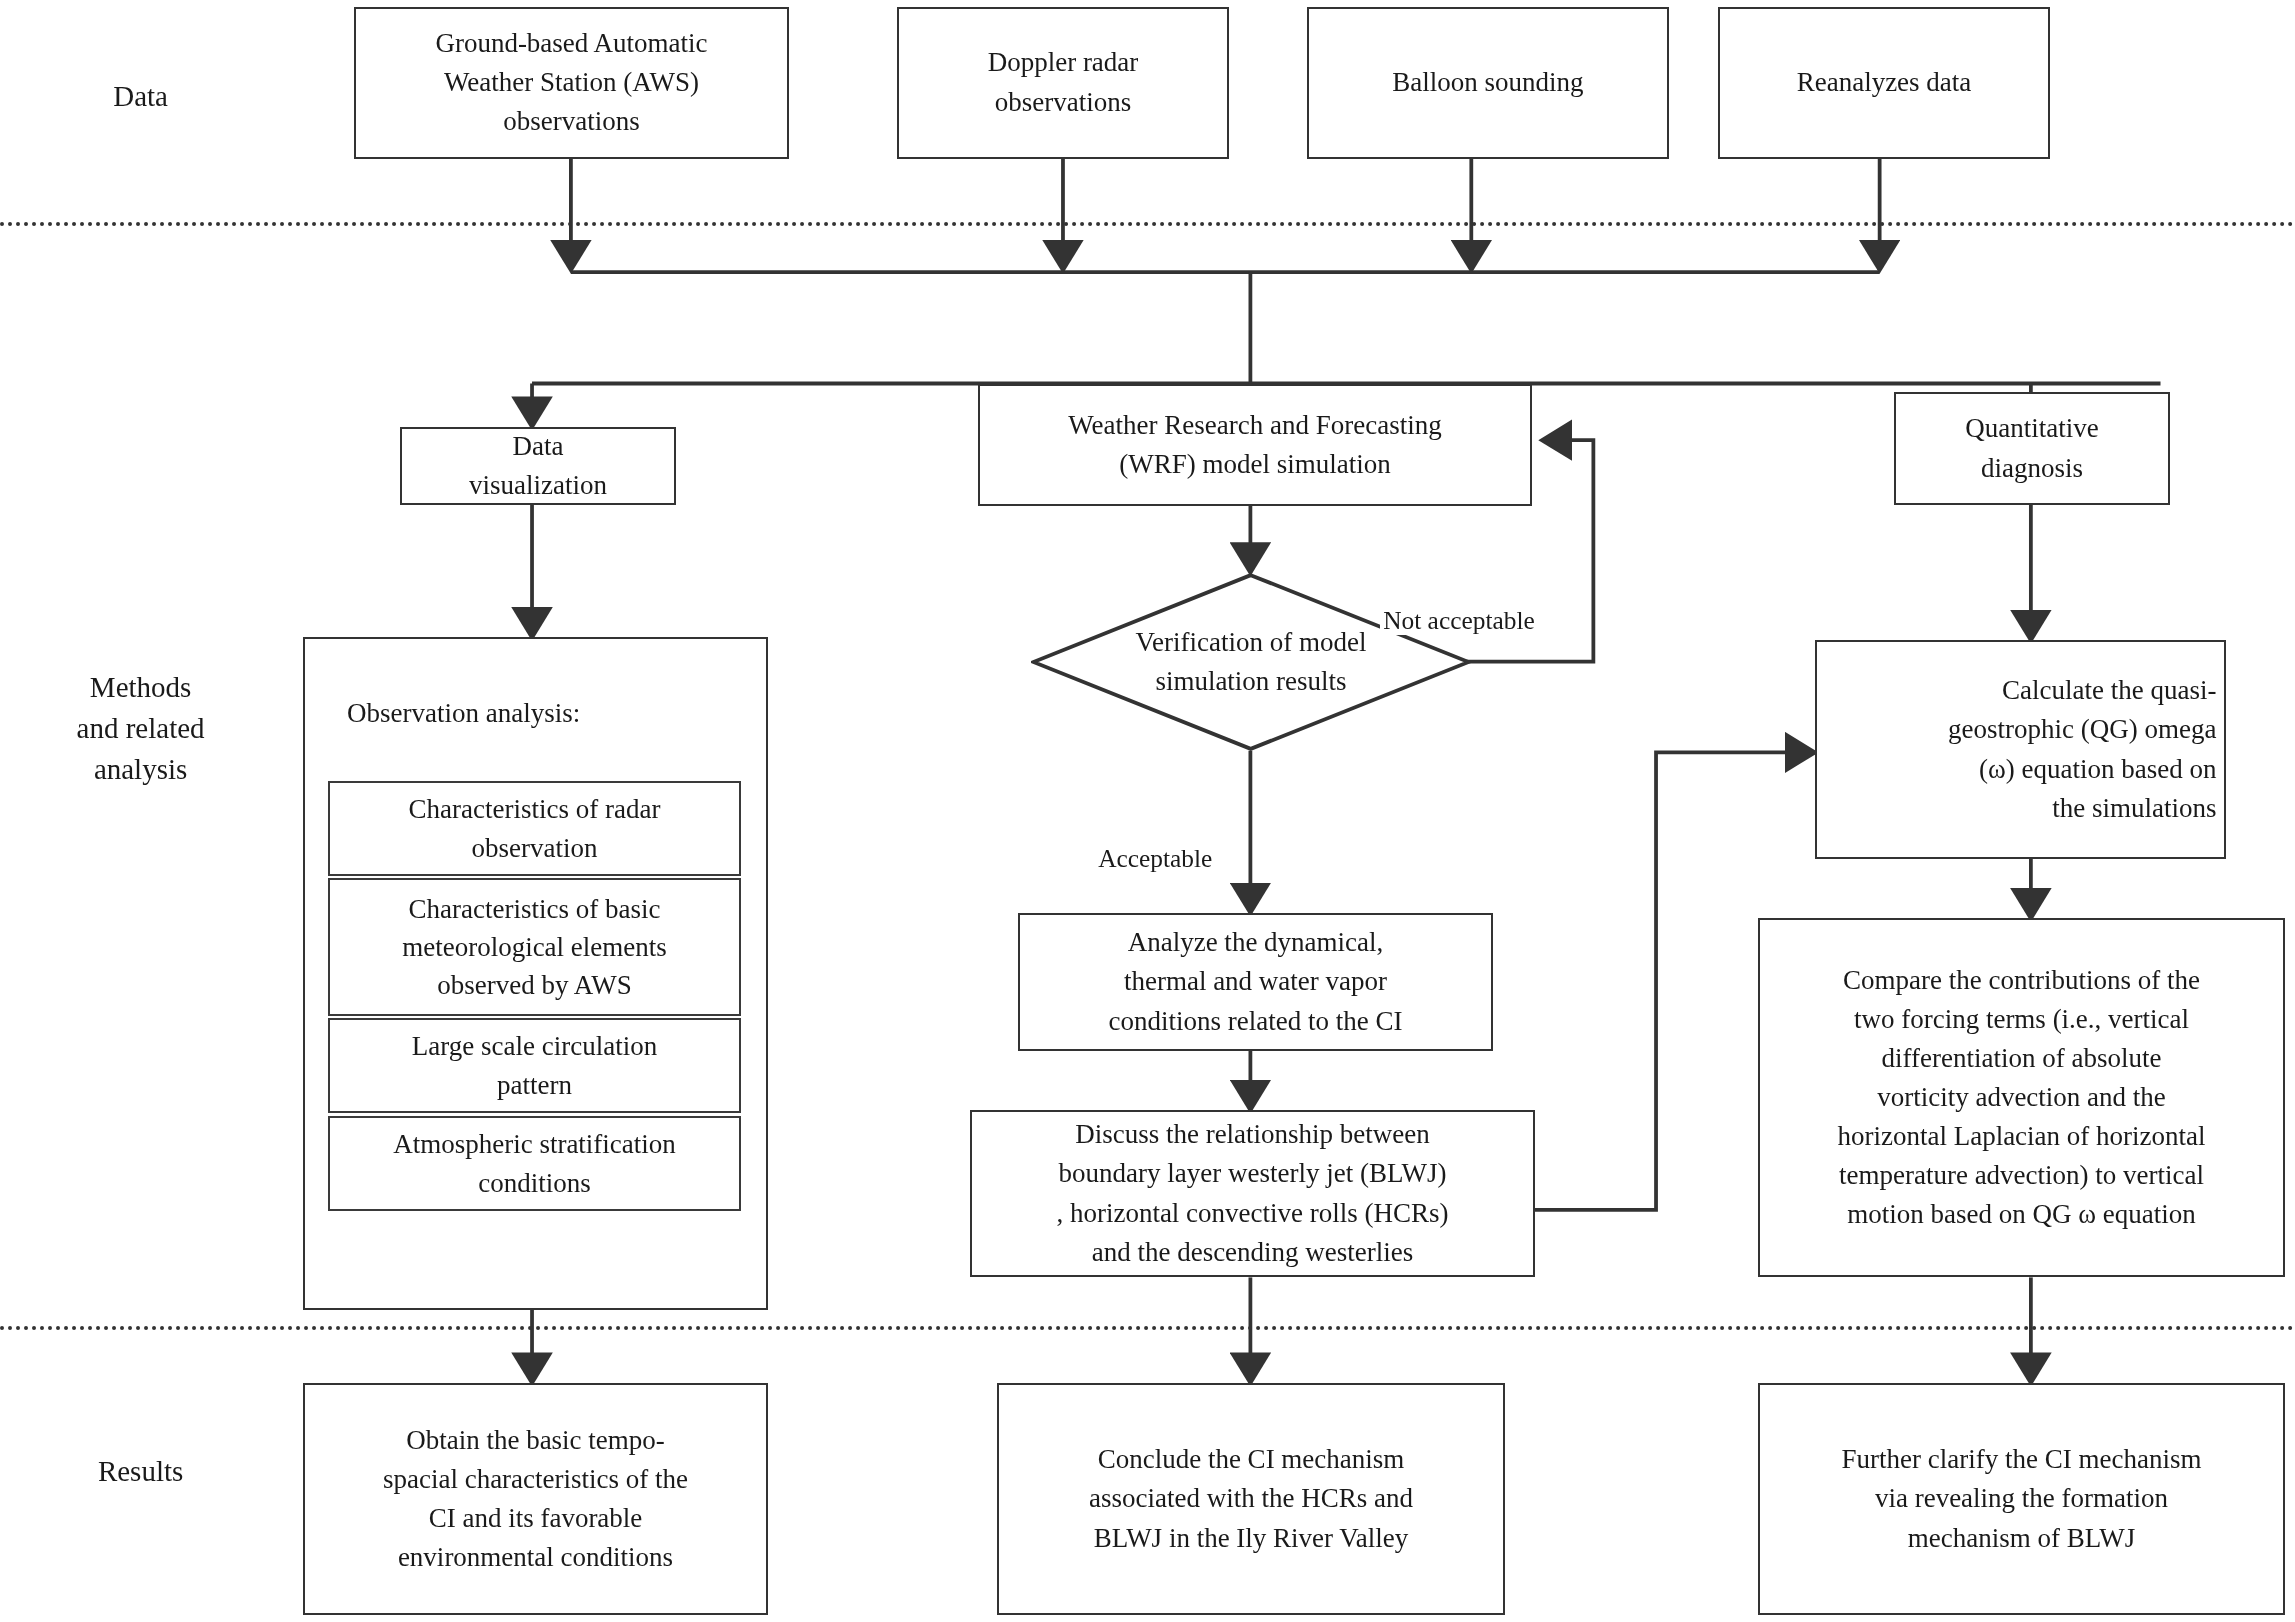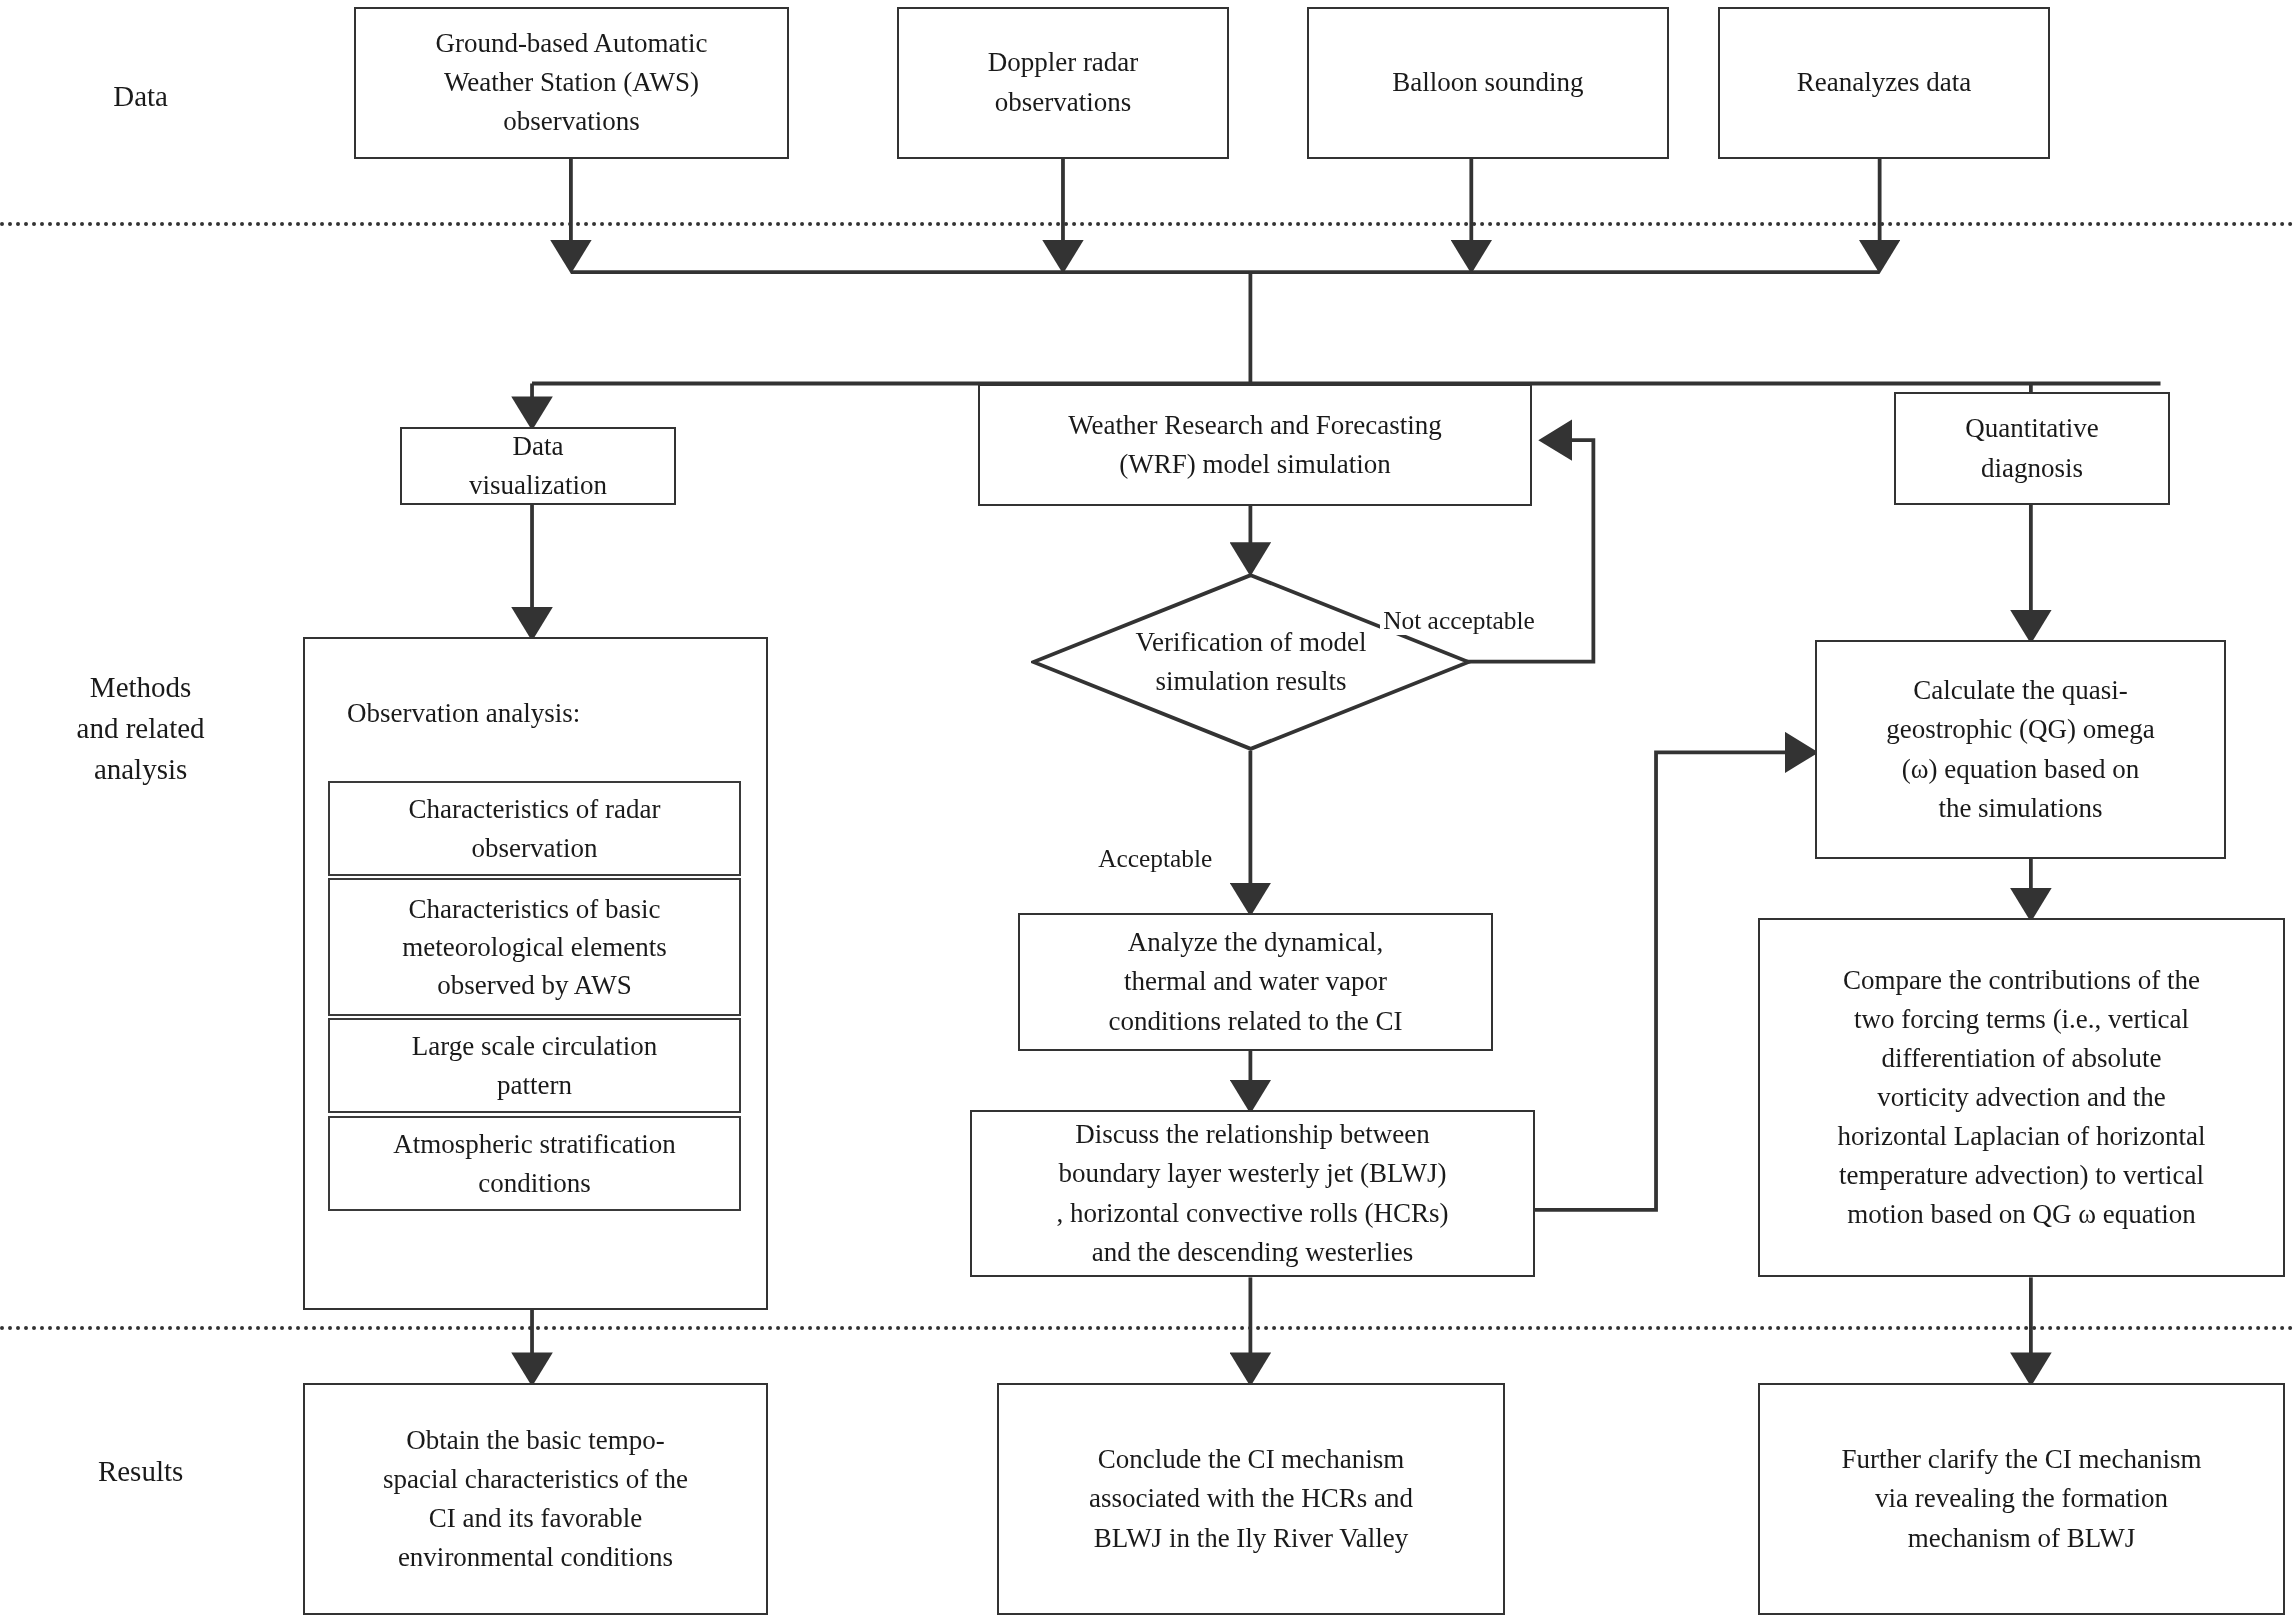--- a/index.html
+++ b/index.html
@@ -245,21 +245,21 @@
     <span class="txt">Discuss the relationship between
 boundary layer westerly jet (BLWJ)
 , horizontal convective rolls (HCRs)
 and the descending westerlies</span>
   </div>
 
   <div class="node" style="left:1894px; top:392px; width:276px; height:113px;">
     <span class="txt">Quantitative
 diagnosis</span>
   </div>
-  <div class="node" style="left:1815px; top:640px; width:411px; height:219px;">
+  <div class="node" style="left:1815px; top:640px; width:411px; height:219px;text-align:right;">
     <span class="txt">Calculate the quasi-
 geostrophic (QG) omega
 (ω) equation based on
 the simulations</span>
   </div>
   <div class="node" style="left:1758px; top:918px; width:527px; height:359px;">
     <span class="txt">Compare the contributions of  the
 two forcing terms (i.e., vertical
 differentiation of absolute
 vorticity advection and the

